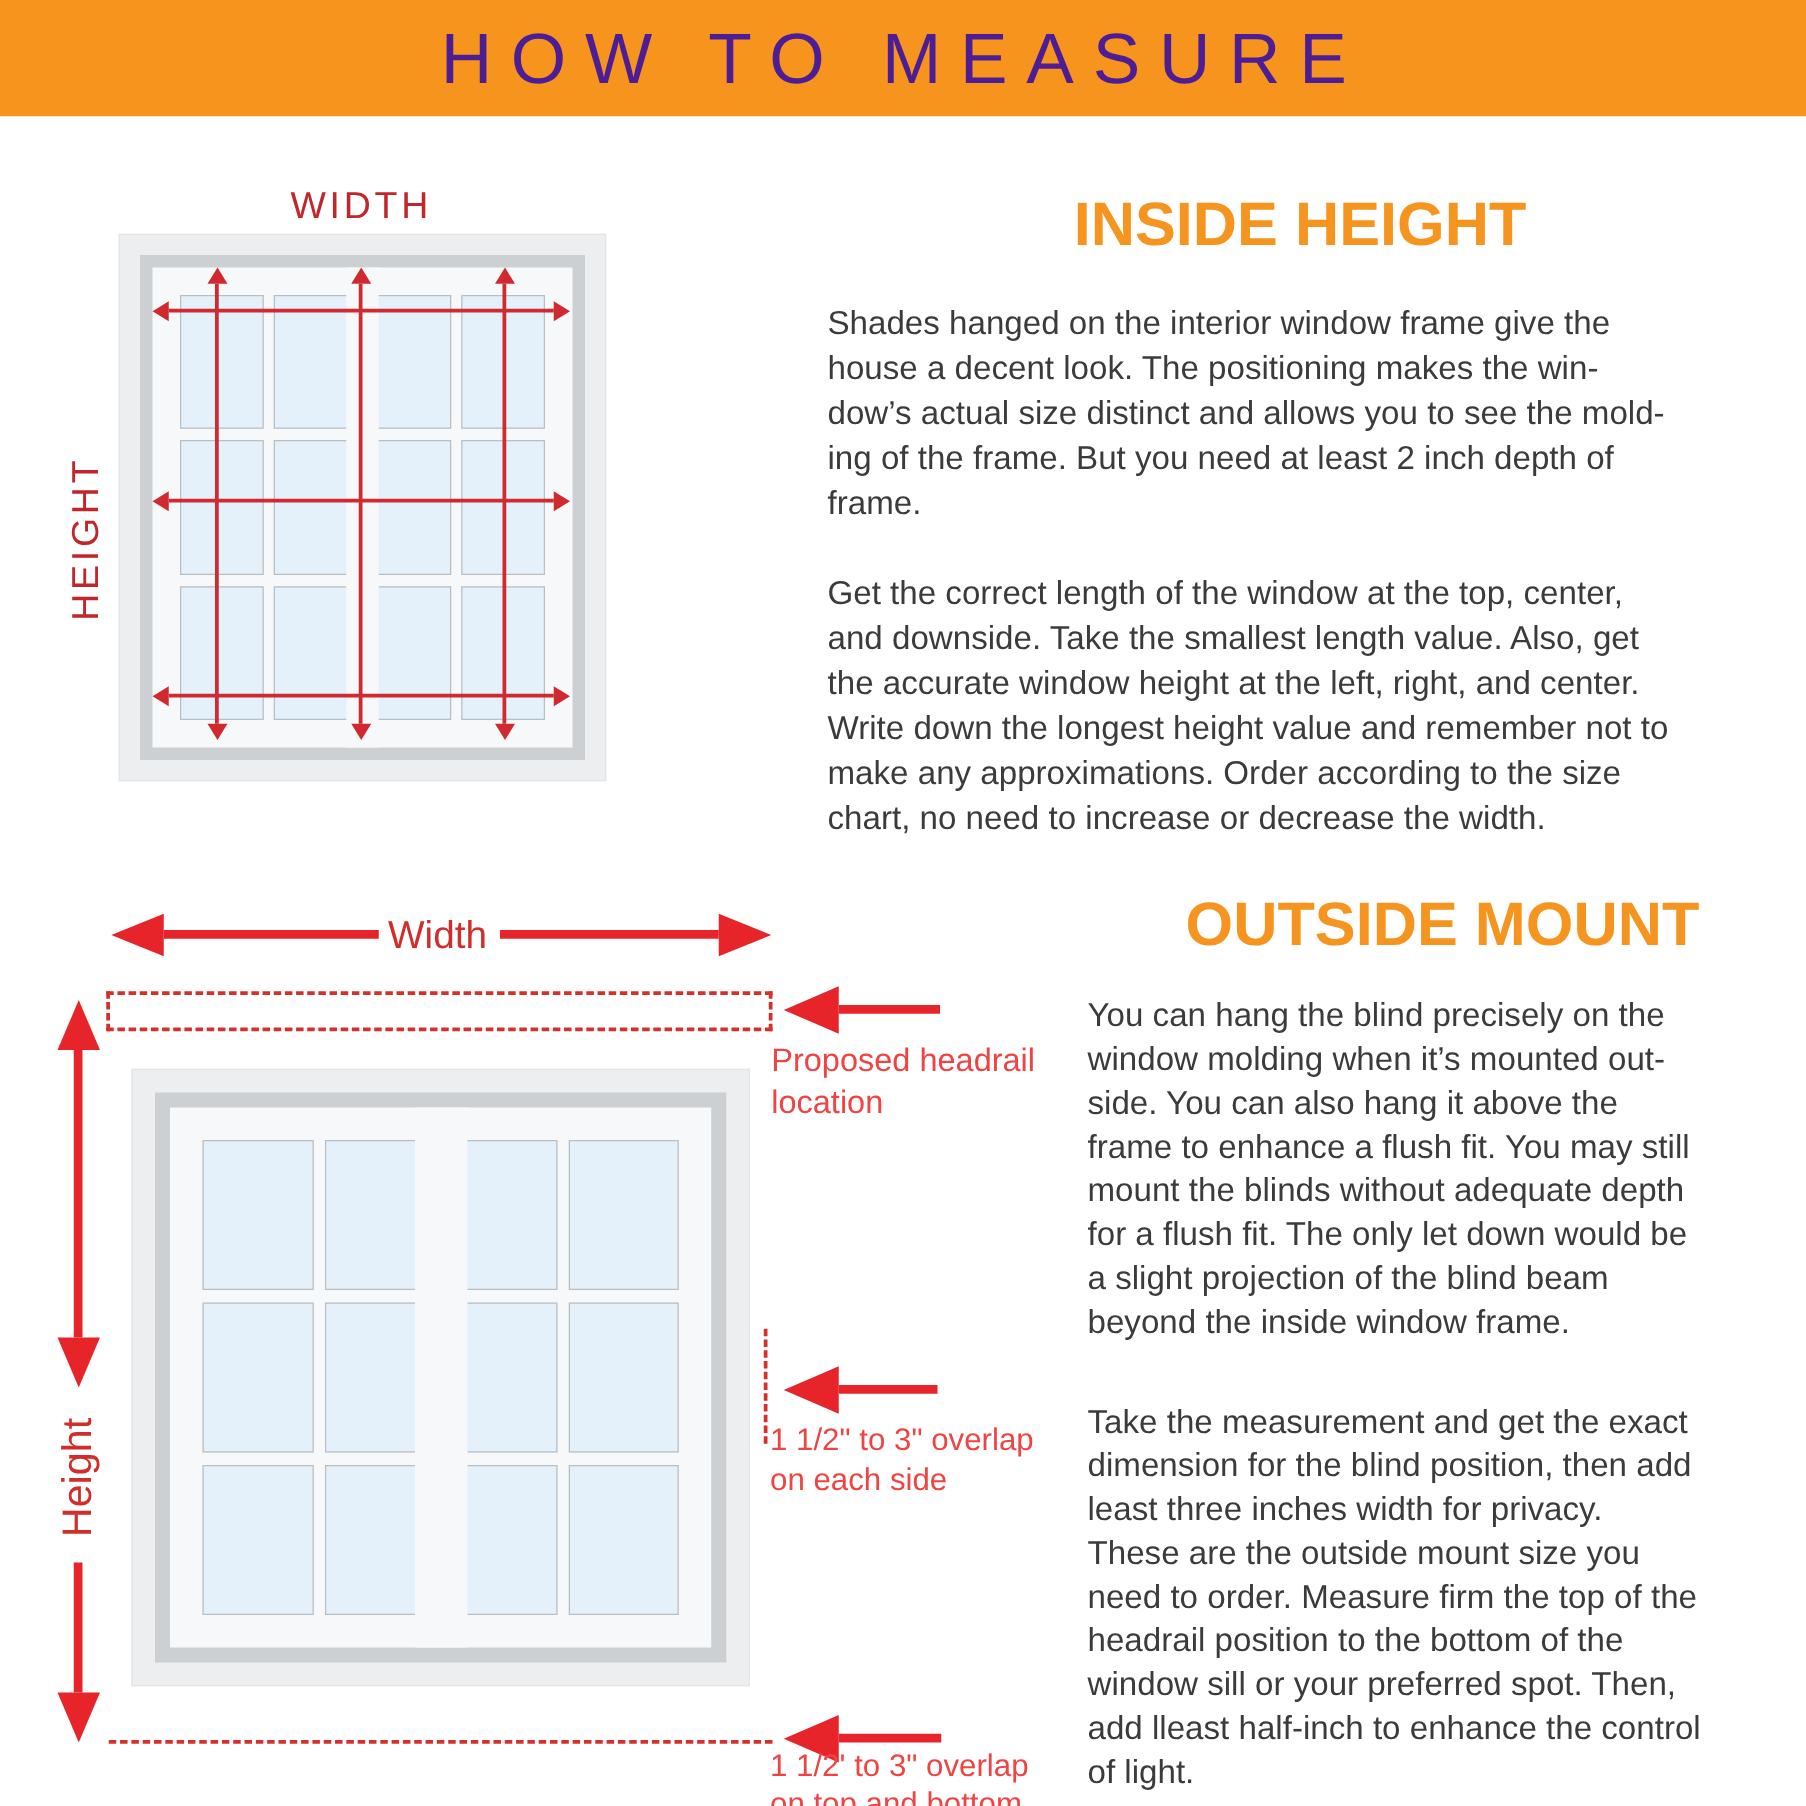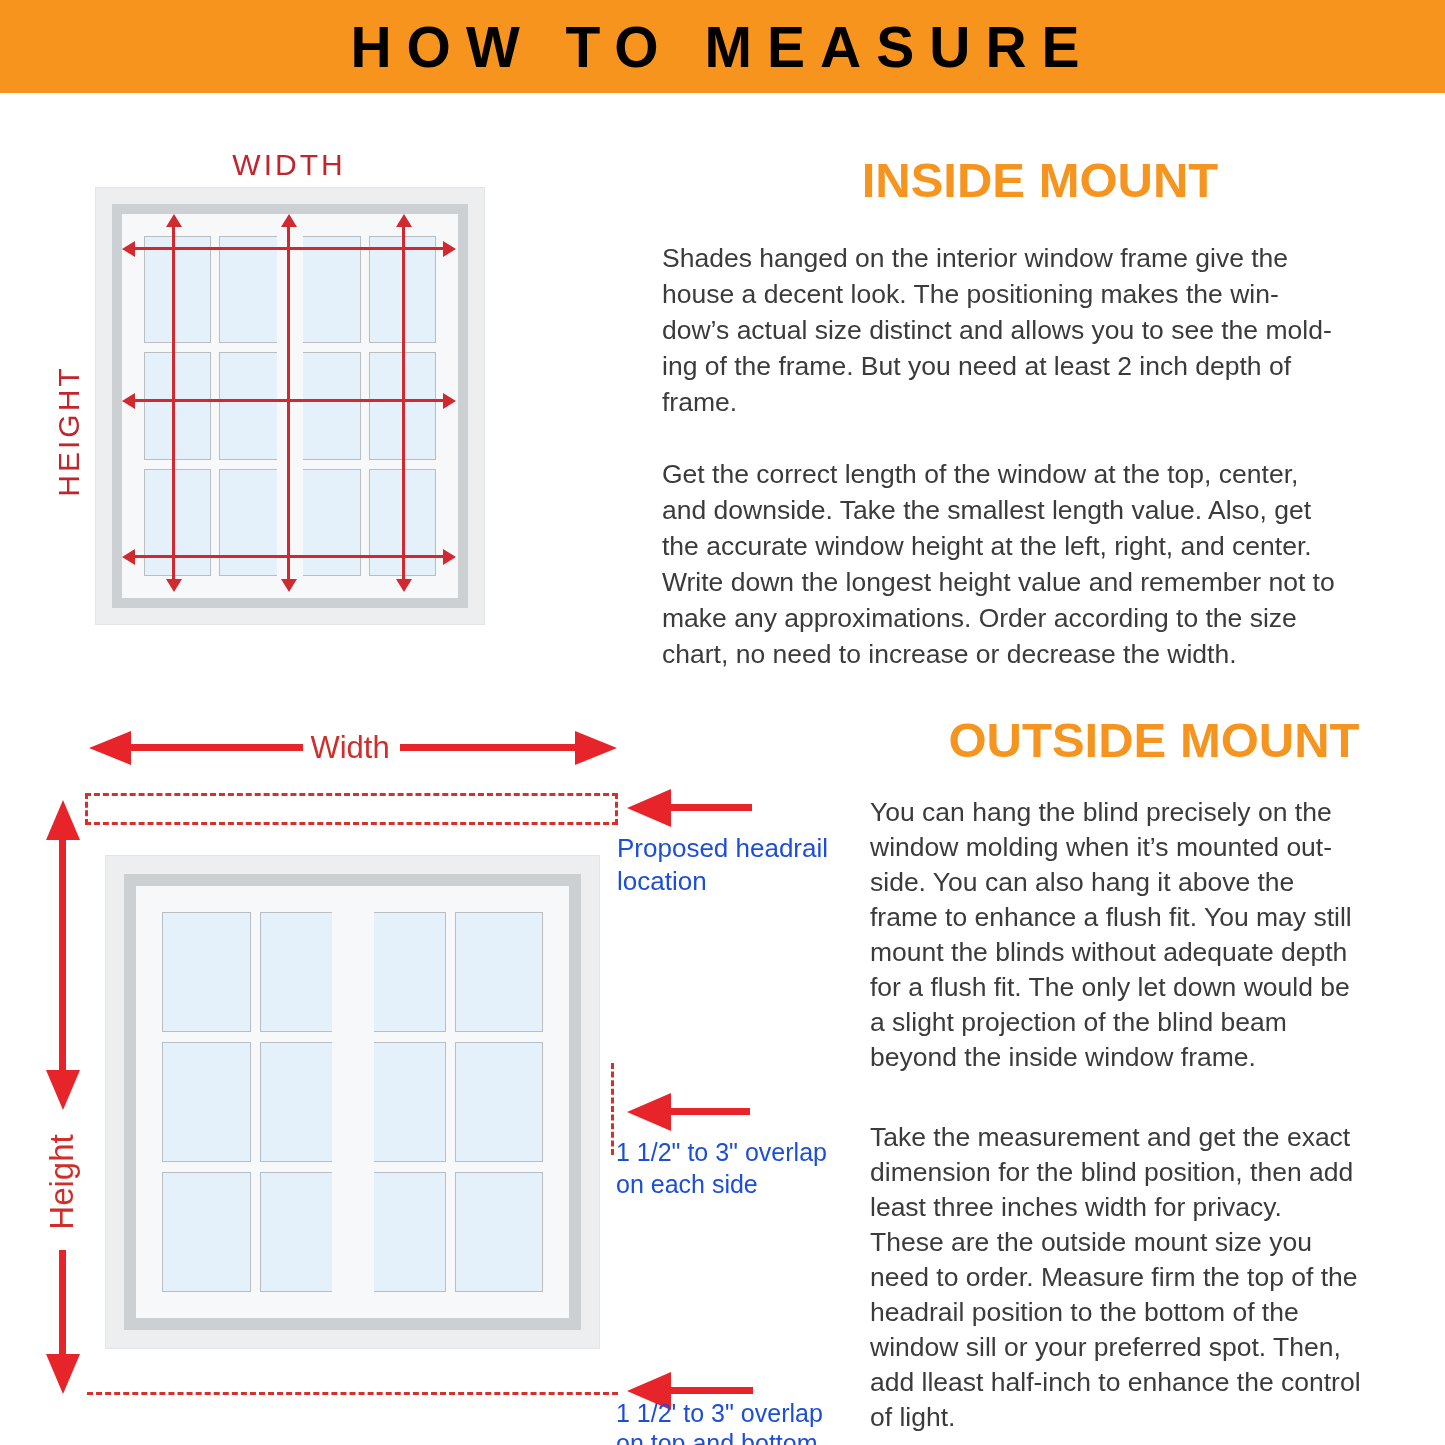--- a/index.html
+++ b/index.html
@@ -2,21 +2,21 @@
 <html><head>
 <meta charset="utf-8">
 <style>
   html,body{margin:0;padding:0;background:#ffffff;}
   #canvas{position:relative;width:1445px;height:1445px;background:#ffffff;overflow:hidden;
           font-family:"Liberation Sans", sans-serif;}
 
   
   .banner{position:absolute;left:0;top:0;width:1445px;height:93px;background:#F7941D;
           display:flex;align-items:center;justify-content:center;}
-  .banner h1{margin:0;color:#000000;font-size:57px;font-weight:700;letter-spacing:15px;}
+  .banner h1{margin:0;color:#4c1d95;font-size:57px;font-weight:400;letter-spacing:15px;}
 
   
   .sec-heading{position:absolute;text-align:center;color:#F5951F;font-weight:700;font-size:49px;letter-spacing:0px;}
   .para{position:absolute;color:#3b3b3b;font-size:26.5px;line-height:36px;white-space:pre-line;}
 
   
   .window{position:absolute;background:#eceeef;border:1px solid #e2e4e6;}
   .win-band{position:absolute;background:#cdd0d3;}
   .win-inner{position:absolute;background:#f7f8f9;}
   .pane-grid{position:absolute;display:grid;}
@@ -45,21 +45,21 @@
   .fat.smL::before{content:"";position:absolute;right:100%;top:50%;transform:translateY(-50%);
     border-right:42px solid #e8242b;border-top:17px solid transparent;border-bottom:17px solid transparent;}
   .fat.smR::after{content:"";position:absolute;left:100%;top:50%;transform:translateY(-50%);
     border-left:42px solid #e8242b;border-top:17px solid transparent;border-bottom:17px solid transparent;}
   .fatv{position:absolute;width:7px;background:#e8242b;}
   .fatv.headU::before{content:"";position:absolute;bottom:100%;left:50%;transform:translateX(-50%);
     border-bottom:40px solid #e8242b;border-left:17px solid transparent;border-right:17px solid transparent;}
   .fatv.headD::after{content:"";position:absolute;top:100%;left:50%;transform:translateX(-50%);
     border-top:40px solid #e8242b;border-left:17px solid transparent;border-right:17px solid transparent;}
 
-  .red-note{position:absolute;color:#1d4ed8;white-space:pre-line;}
+  .red-note{position:absolute;color:#ef4444;white-space:pre-line;}
   .dash-box{position:absolute;border:3px dashed #d4302c;}
   .dash-h{position:absolute;border-top:3px dashed #d4302c;}
   .dash-v{position:absolute;border-left:3px dashed #d4302c;}
 </style>
 </head>
 <body>
 
 <div id="canvas">
 
   <div class="banner">
@@ -90,21 +90,21 @@
     <div class="center-divider" style="width:26px;margin-top:26px;margin-bottom:26px;top:0;bottom:0;"></div>
   </div>
 
   <div class="thin-h" style="left:135px;top:247px;width:308px;"></div>
   <div class="thin-h" style="left:135px;top:399px;width:308px;"></div>
   <div class="thin-h" style="left:135px;top:555px;width:308px;"></div>
   <div class="thin-v" style="left:172px;top:227px;height:352px;"></div>
   <div class="thin-v" style="left:287px;top:227px;height:352px;"></div>
   <div class="thin-v" style="left:402px;top:227px;height:352px;"></div>
 
-  <div class="sec-heading" style="left:740px;top:152px;width:600px;">INSIDE MOUNT</div>
+  <div class="sec-heading" style="left:740px;top:152px;width:600px;">INSIDE HEIGHT</div>
   <div class="para" style="left:662px;top:240px;width:790px;">Shades hanged on the interior window frame give the
 house a decent look. The positioning makes the win-
 dow’s actual size distinct and allows you to see the mold-
 ing of the frame. But you need at least 2 inch depth of
 frame.</div>
   <div class="para" style="left:662px;top:456px;width:790px;">Get the correct length of the window at the top, center,
 and downside. Take the smallest length value. Also, get
 the accurate window height at the left, right, and center.
 Write down the longest height value and remember not to
 make any approximations. Order according to the size

